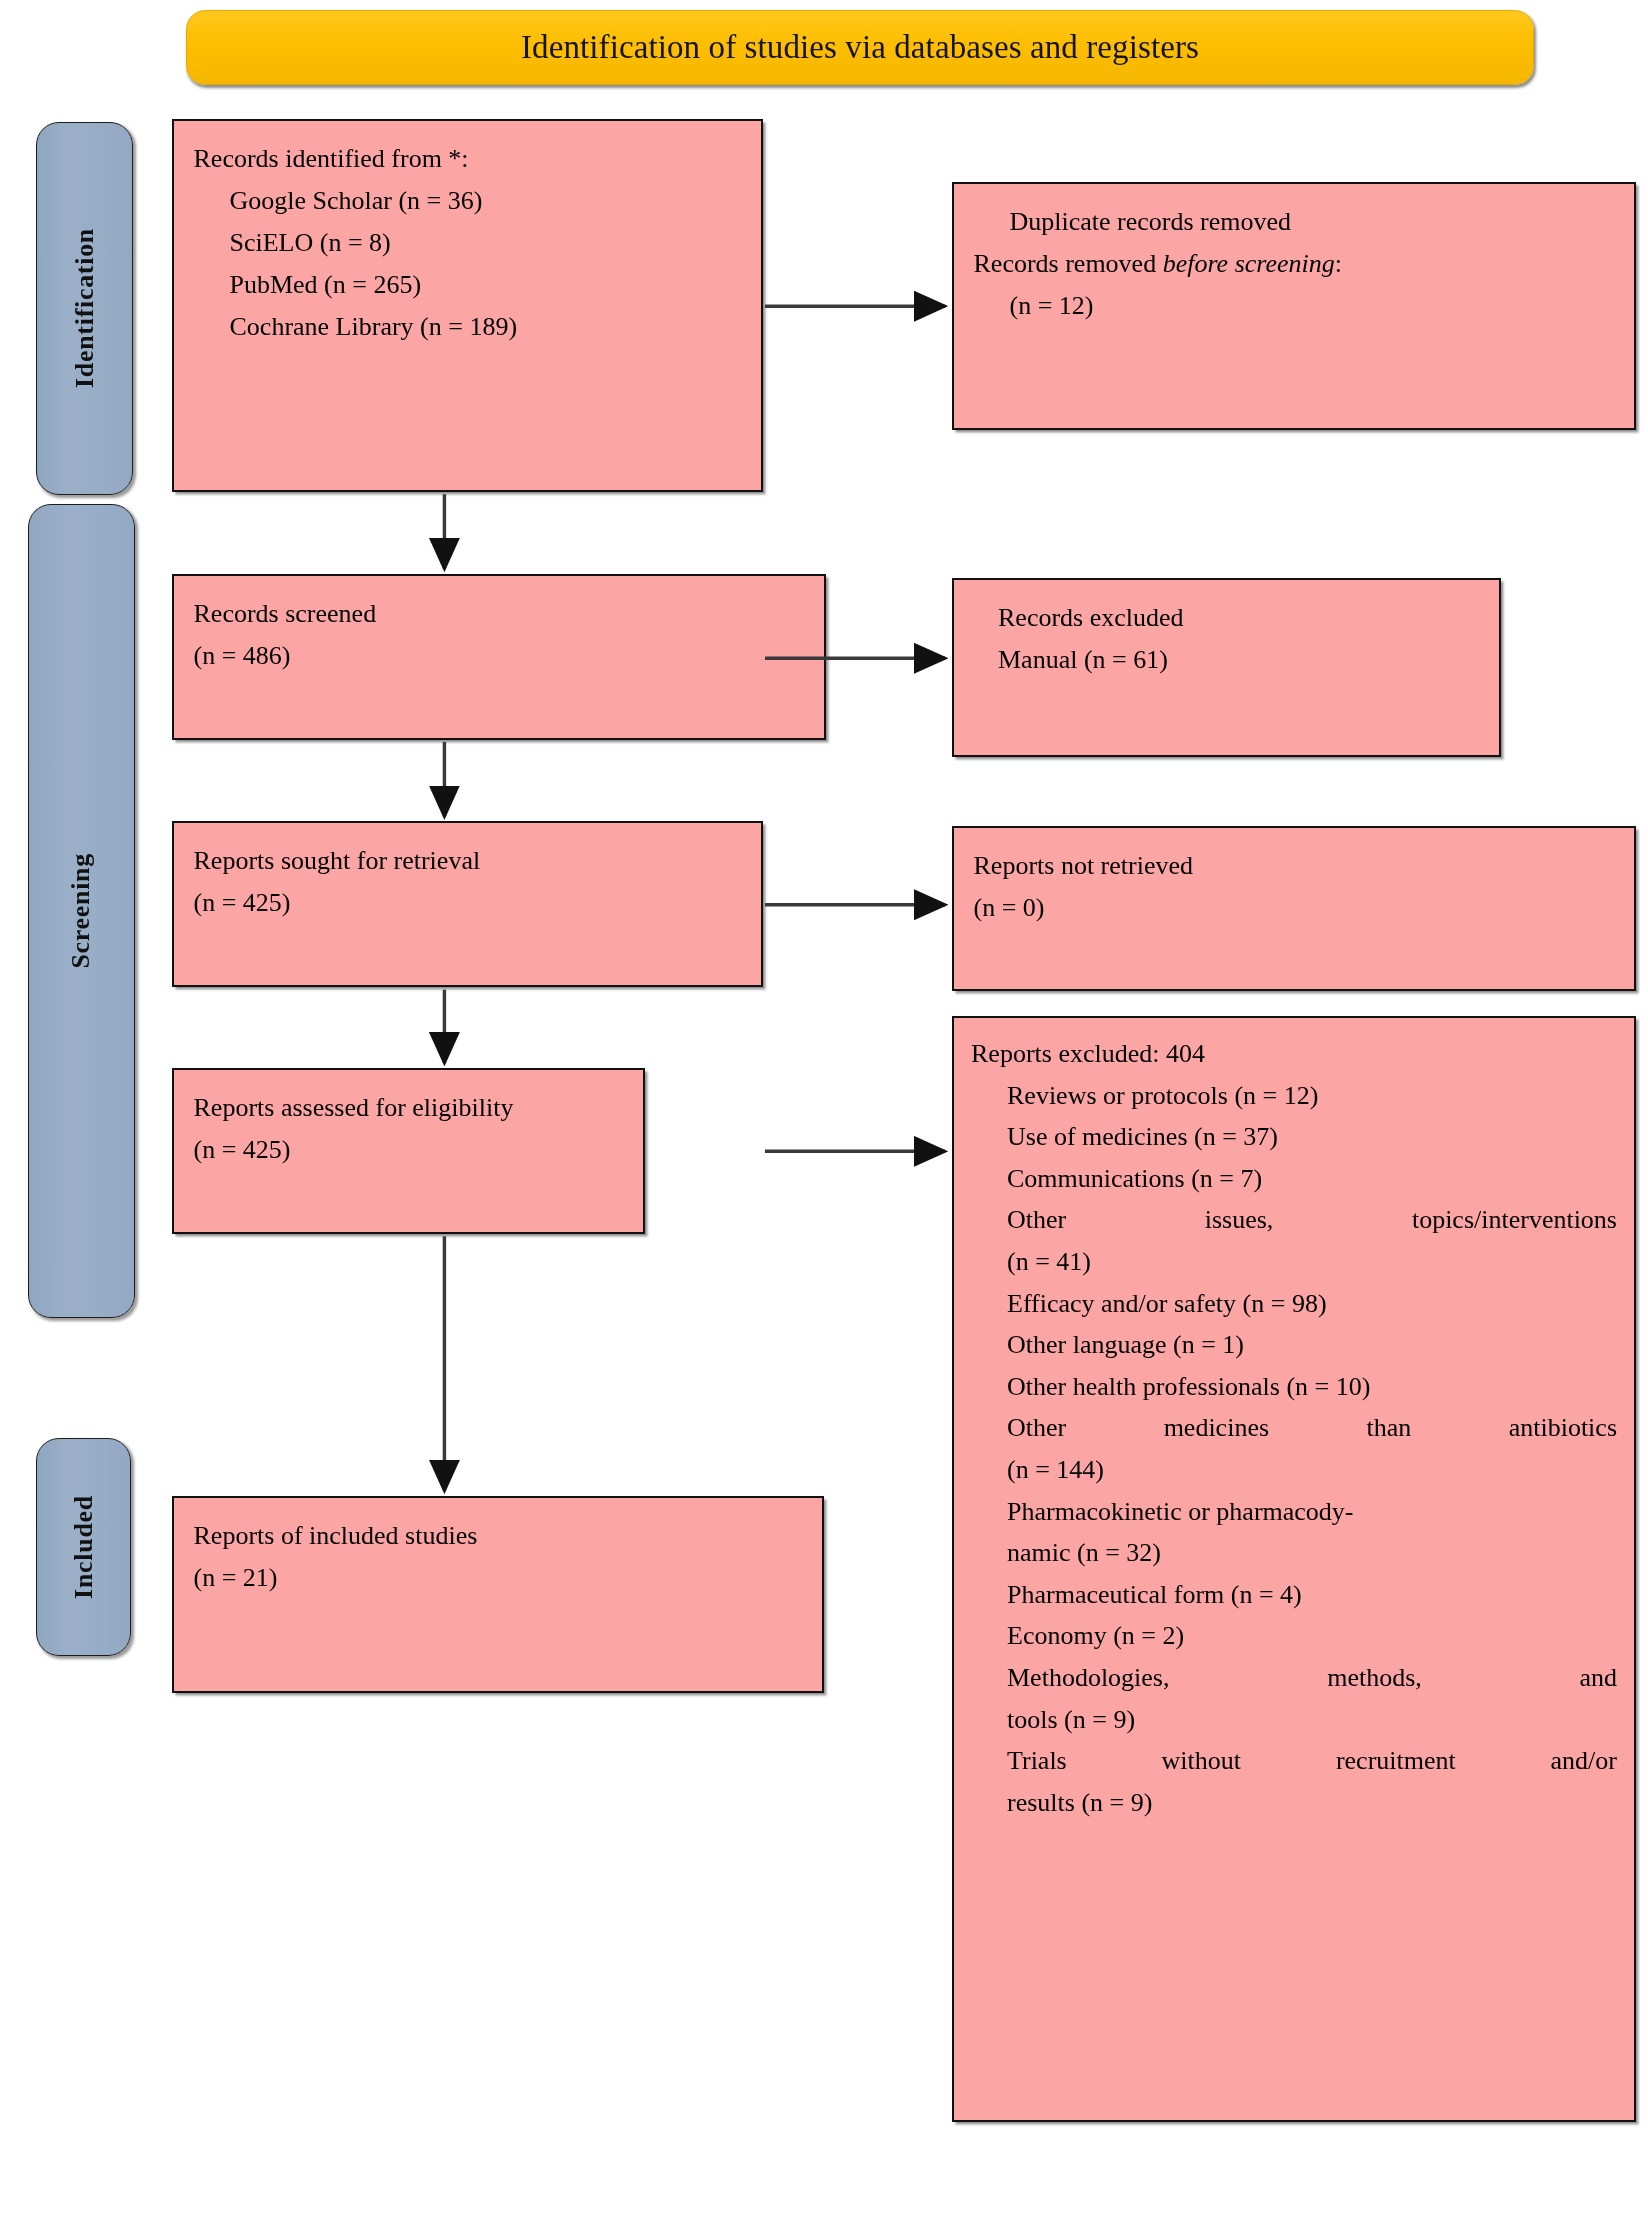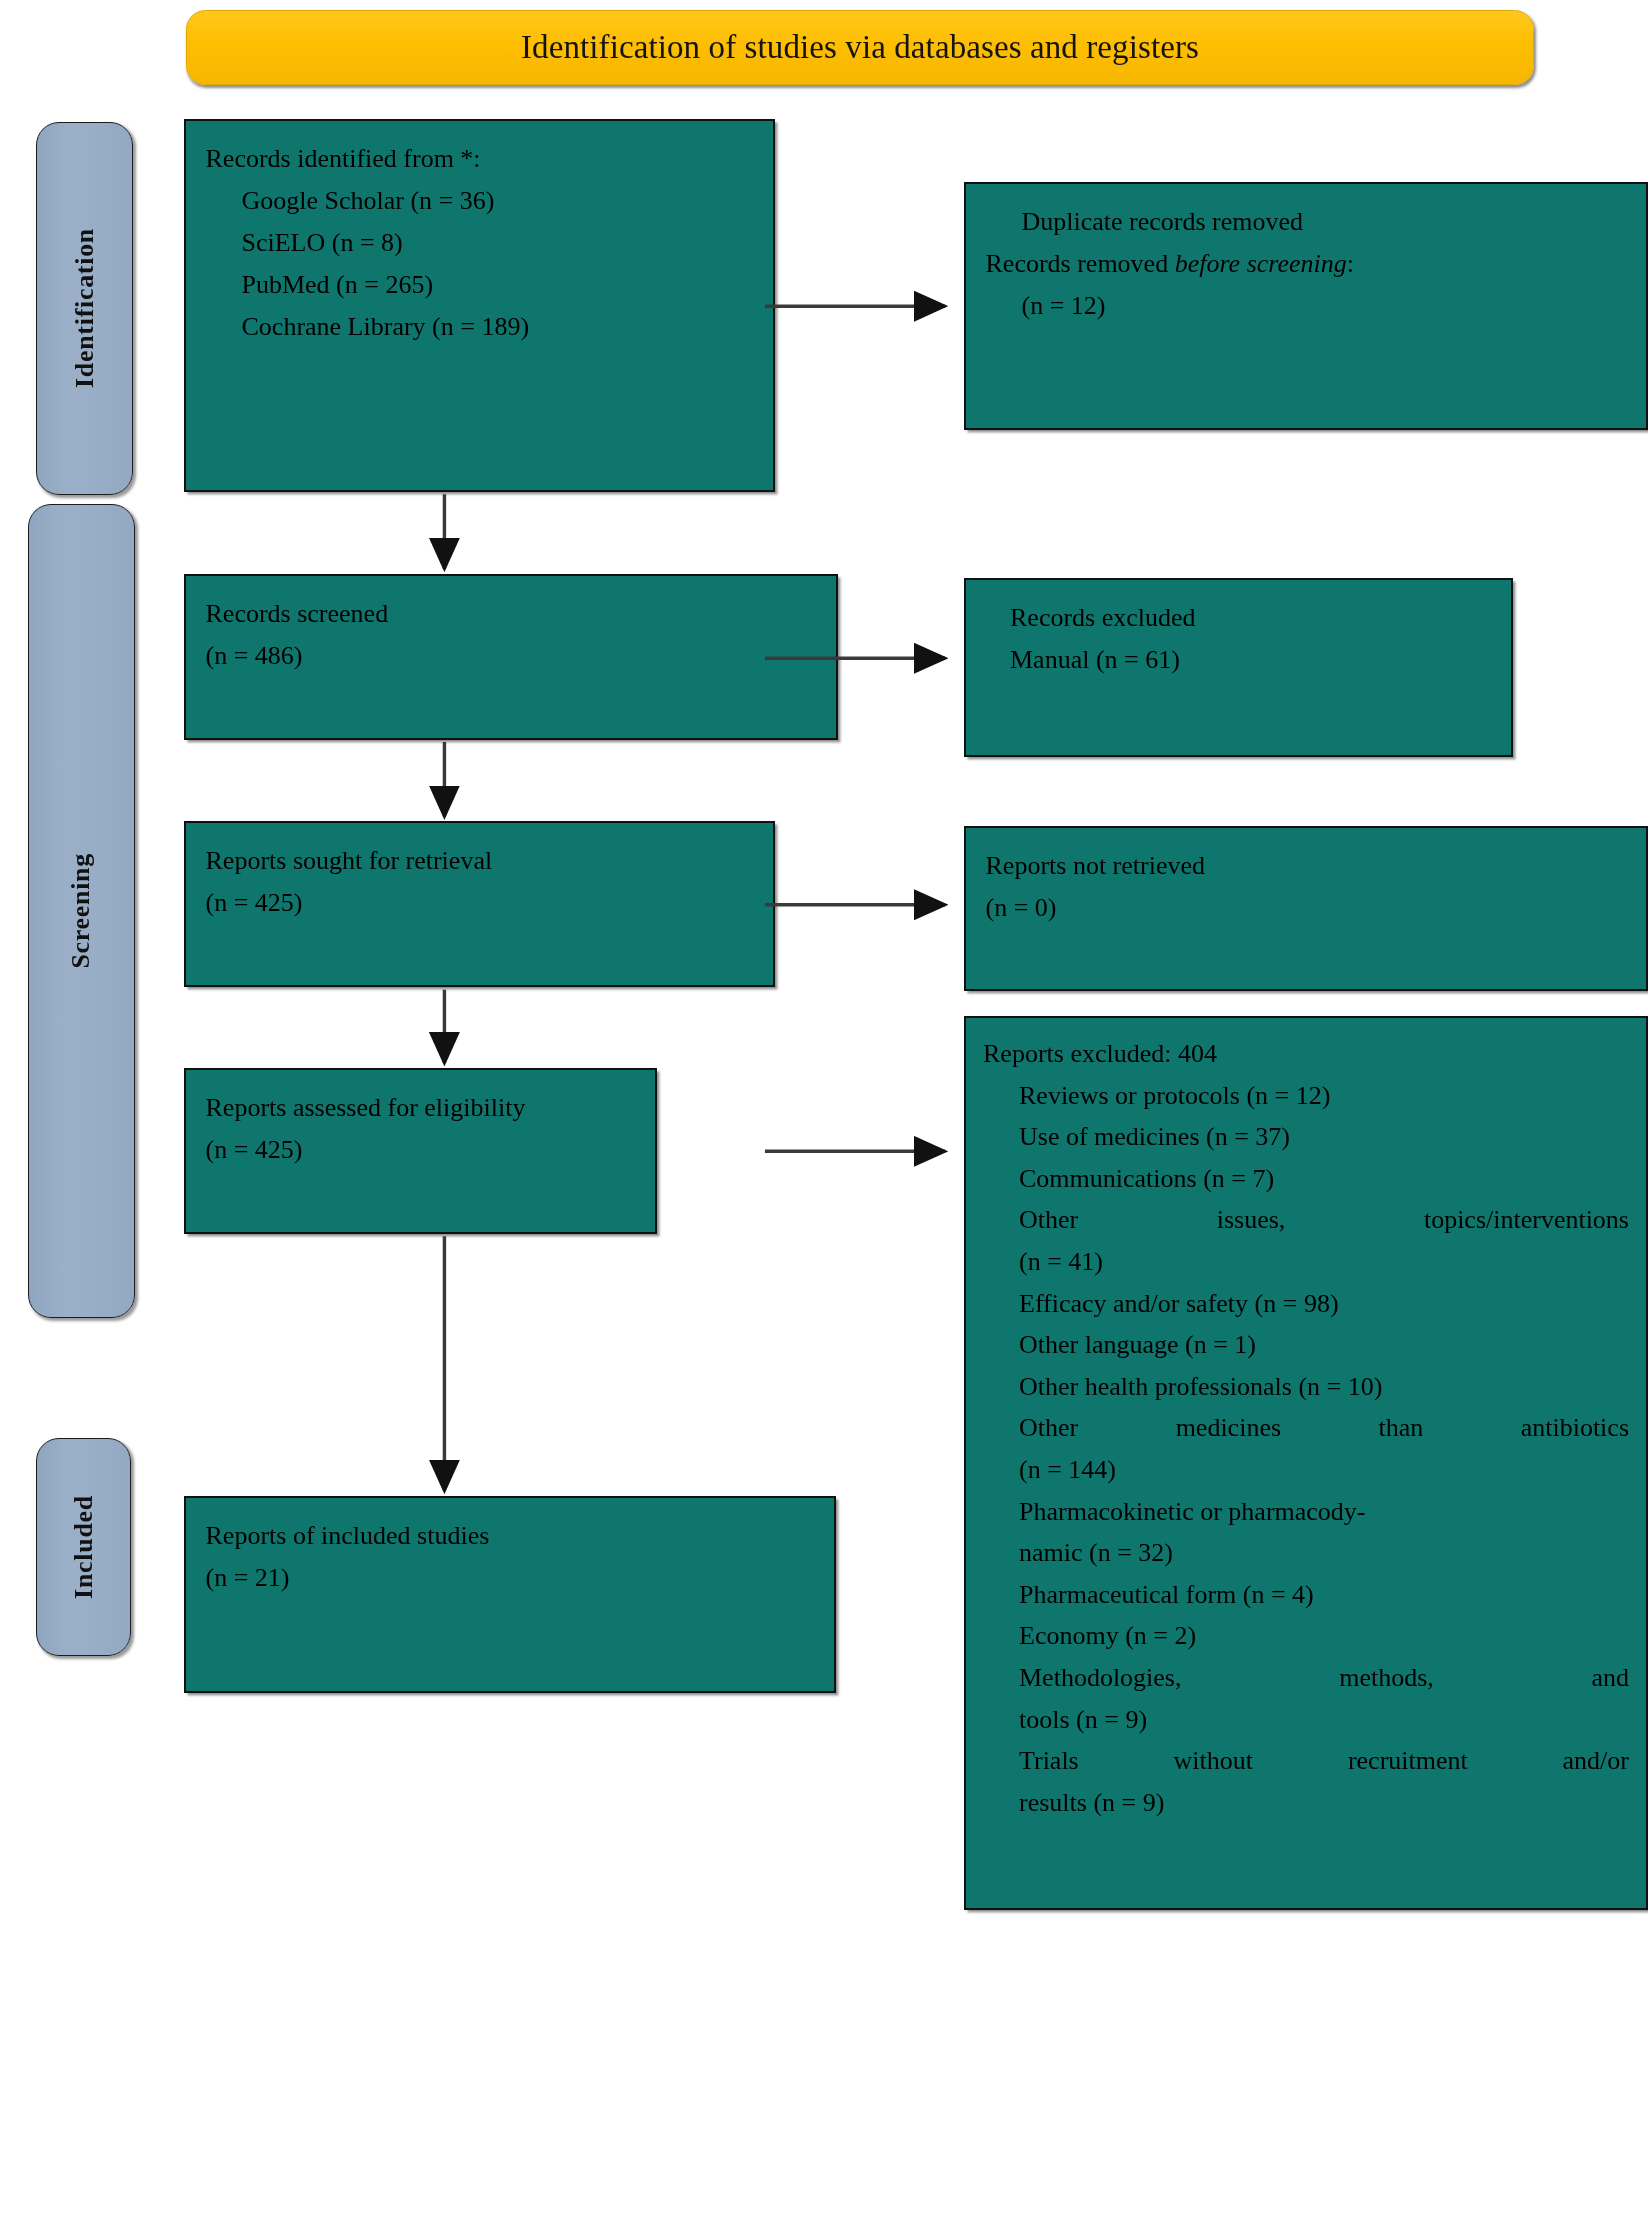--- a/index.html
+++ b/index.html
@@ -60,25 +60,24 @@
     font-weight: 700;
     color: #111111;
     letter-spacing: 0.7px;
     white-space: nowrap;
   }
 
   
   .box {
     position: absolute;
     box-sizing: border-box;
-    background: #0f766e;
+    background: #fca5a5;
     border: 2.9px solid #111111;
     box-shadow: 2.9px 2.9px 2.3px rgba(0,0,0,0.42);
     padding: 17px 19.5px;
-    margin-left: 12px;
   }
   .box-inner {
     font-size: 26px;
     line-height: 1.62;
   }
   .line {
     display: block;
     white-space: pre-wrap;
   }
   .line.indent {
@@ -168,21 +167,21 @@
     </div>
   </div>
 
   <div class="box" style="left:172px; top:1068px; width:473px; height:166px;">
     <div class="box-inner">
       <span class="line">Reports assessed for eligibility</span>
       <span class="line">(n = 425)</span>
     </div>
   </div>
 
-  <div class="box" style="left:952px; top:1016px; width:684px; height:894px; padding:15px 17px;">
+  <div class="box" style="left:952px; top:1016px; width:684px; height:1106px; padding:15px 17px;">
     <div class="box-inner" style="line-height:1.60;">
       <span class="line">Reports excluded: 404</span>
 
       <span class="line indent">Reviews or protocols (n = 12)</span>
       <span class="line indent">Use of medicines (n = 37)</span>
       <span class="line indent">Communications (n = 7)</span>
 
       <span class="line justify">Other issues, topics/interventions</span>
       <span class="line justify-cont">(n = 41)</span>
 

